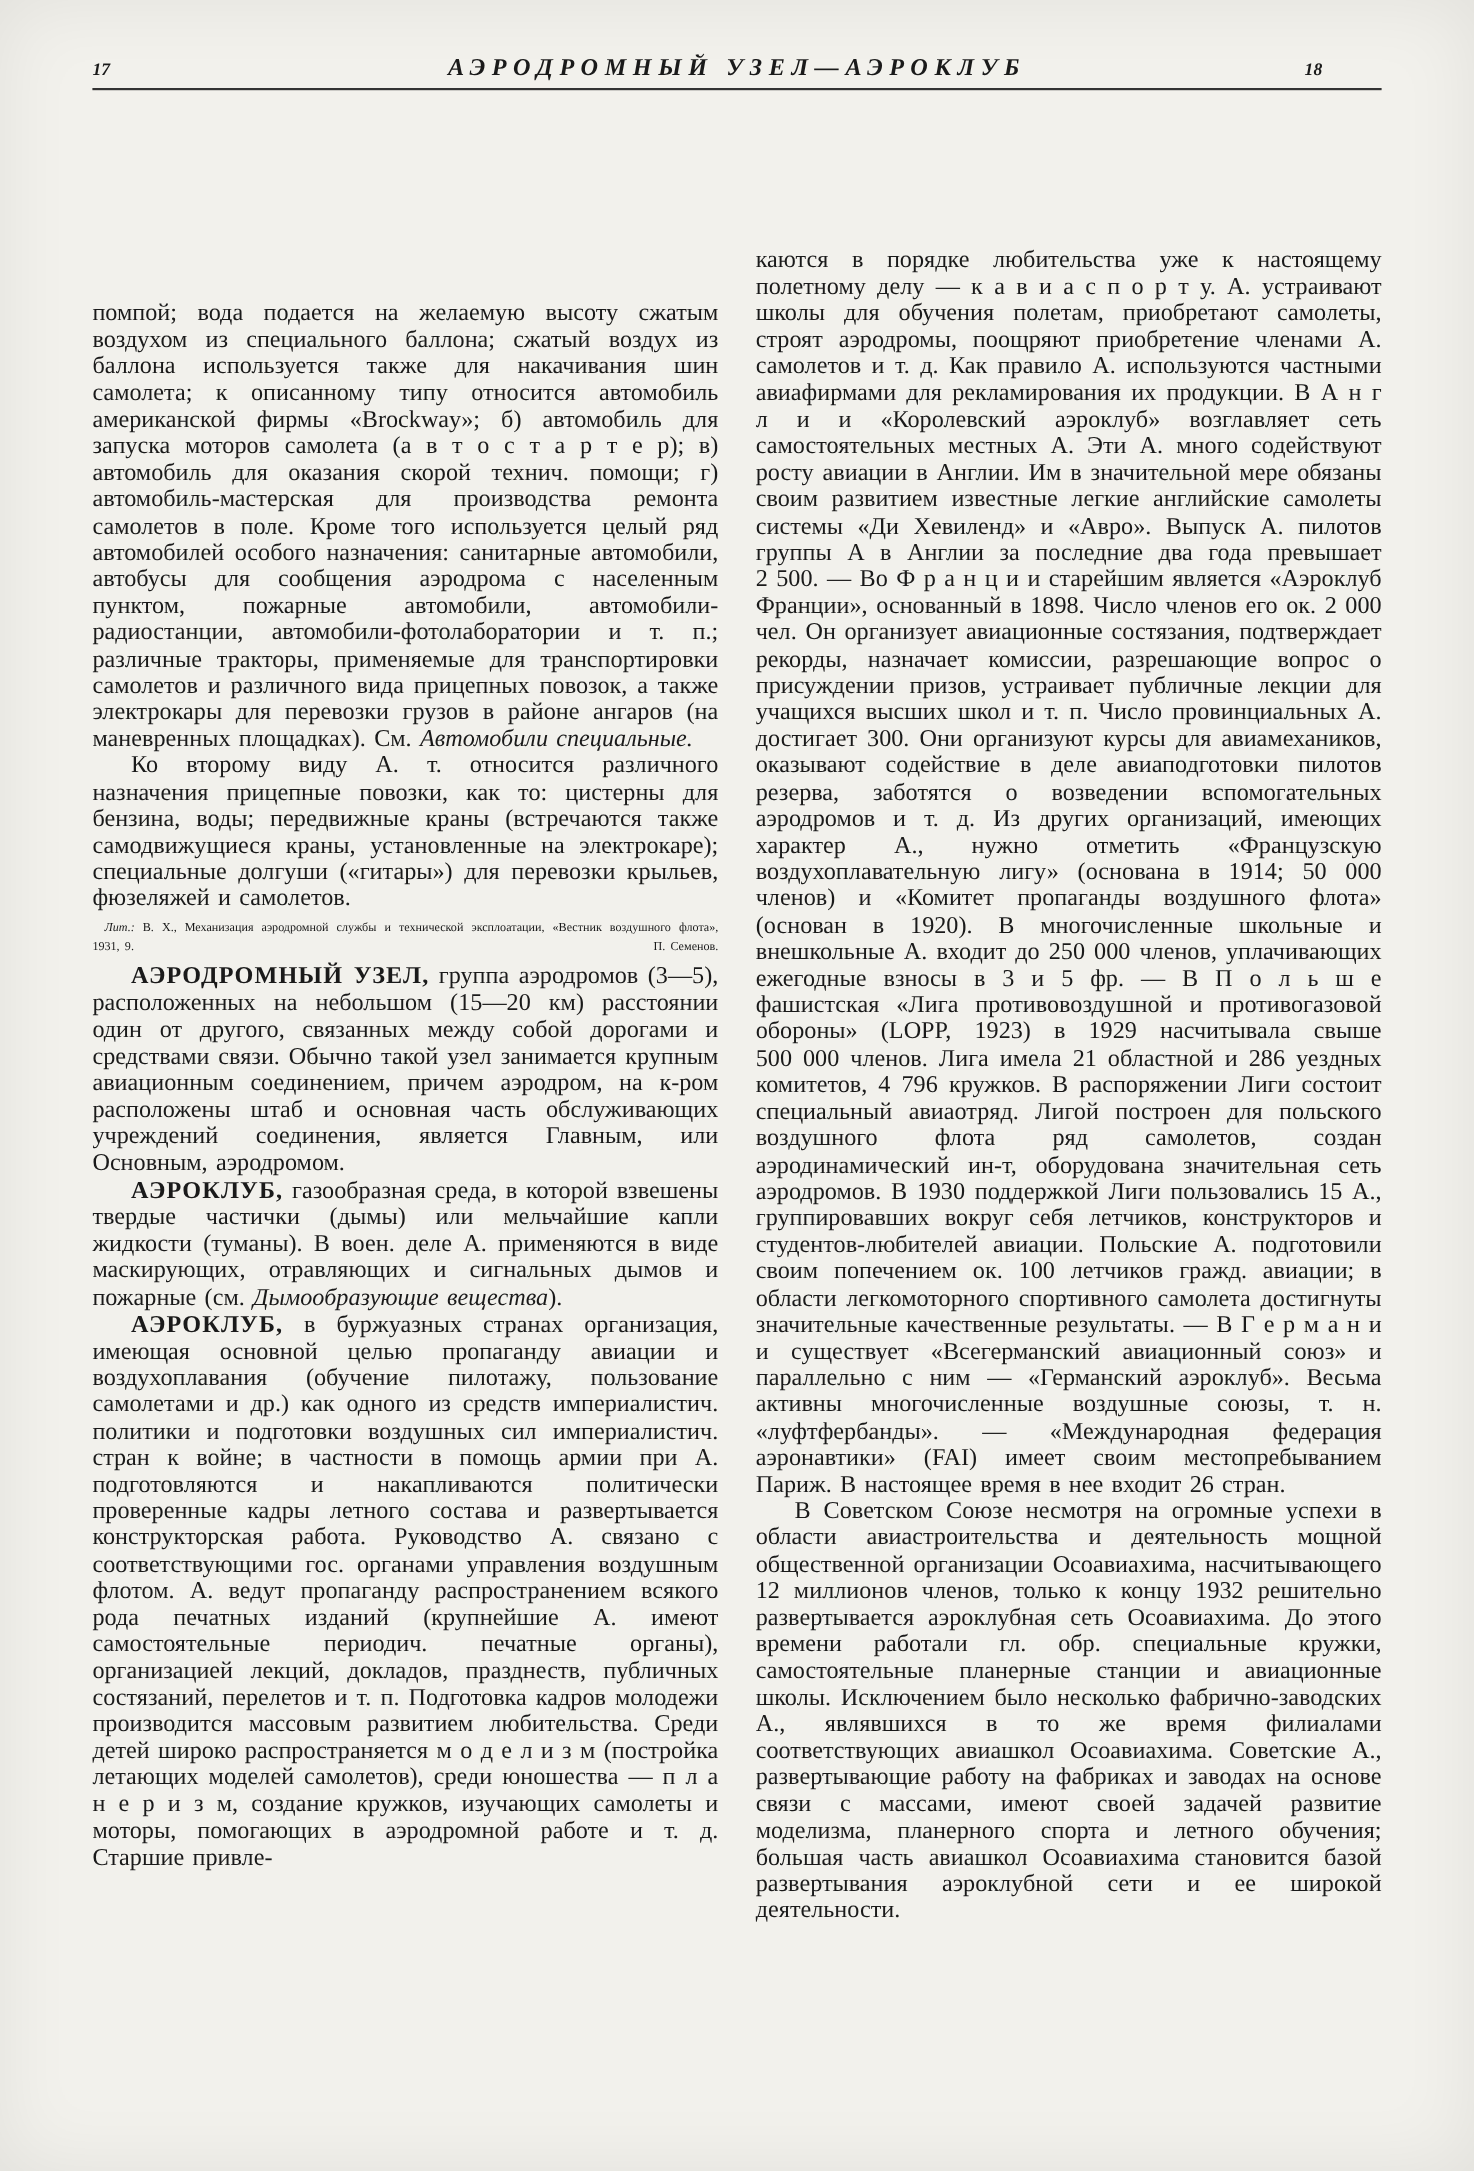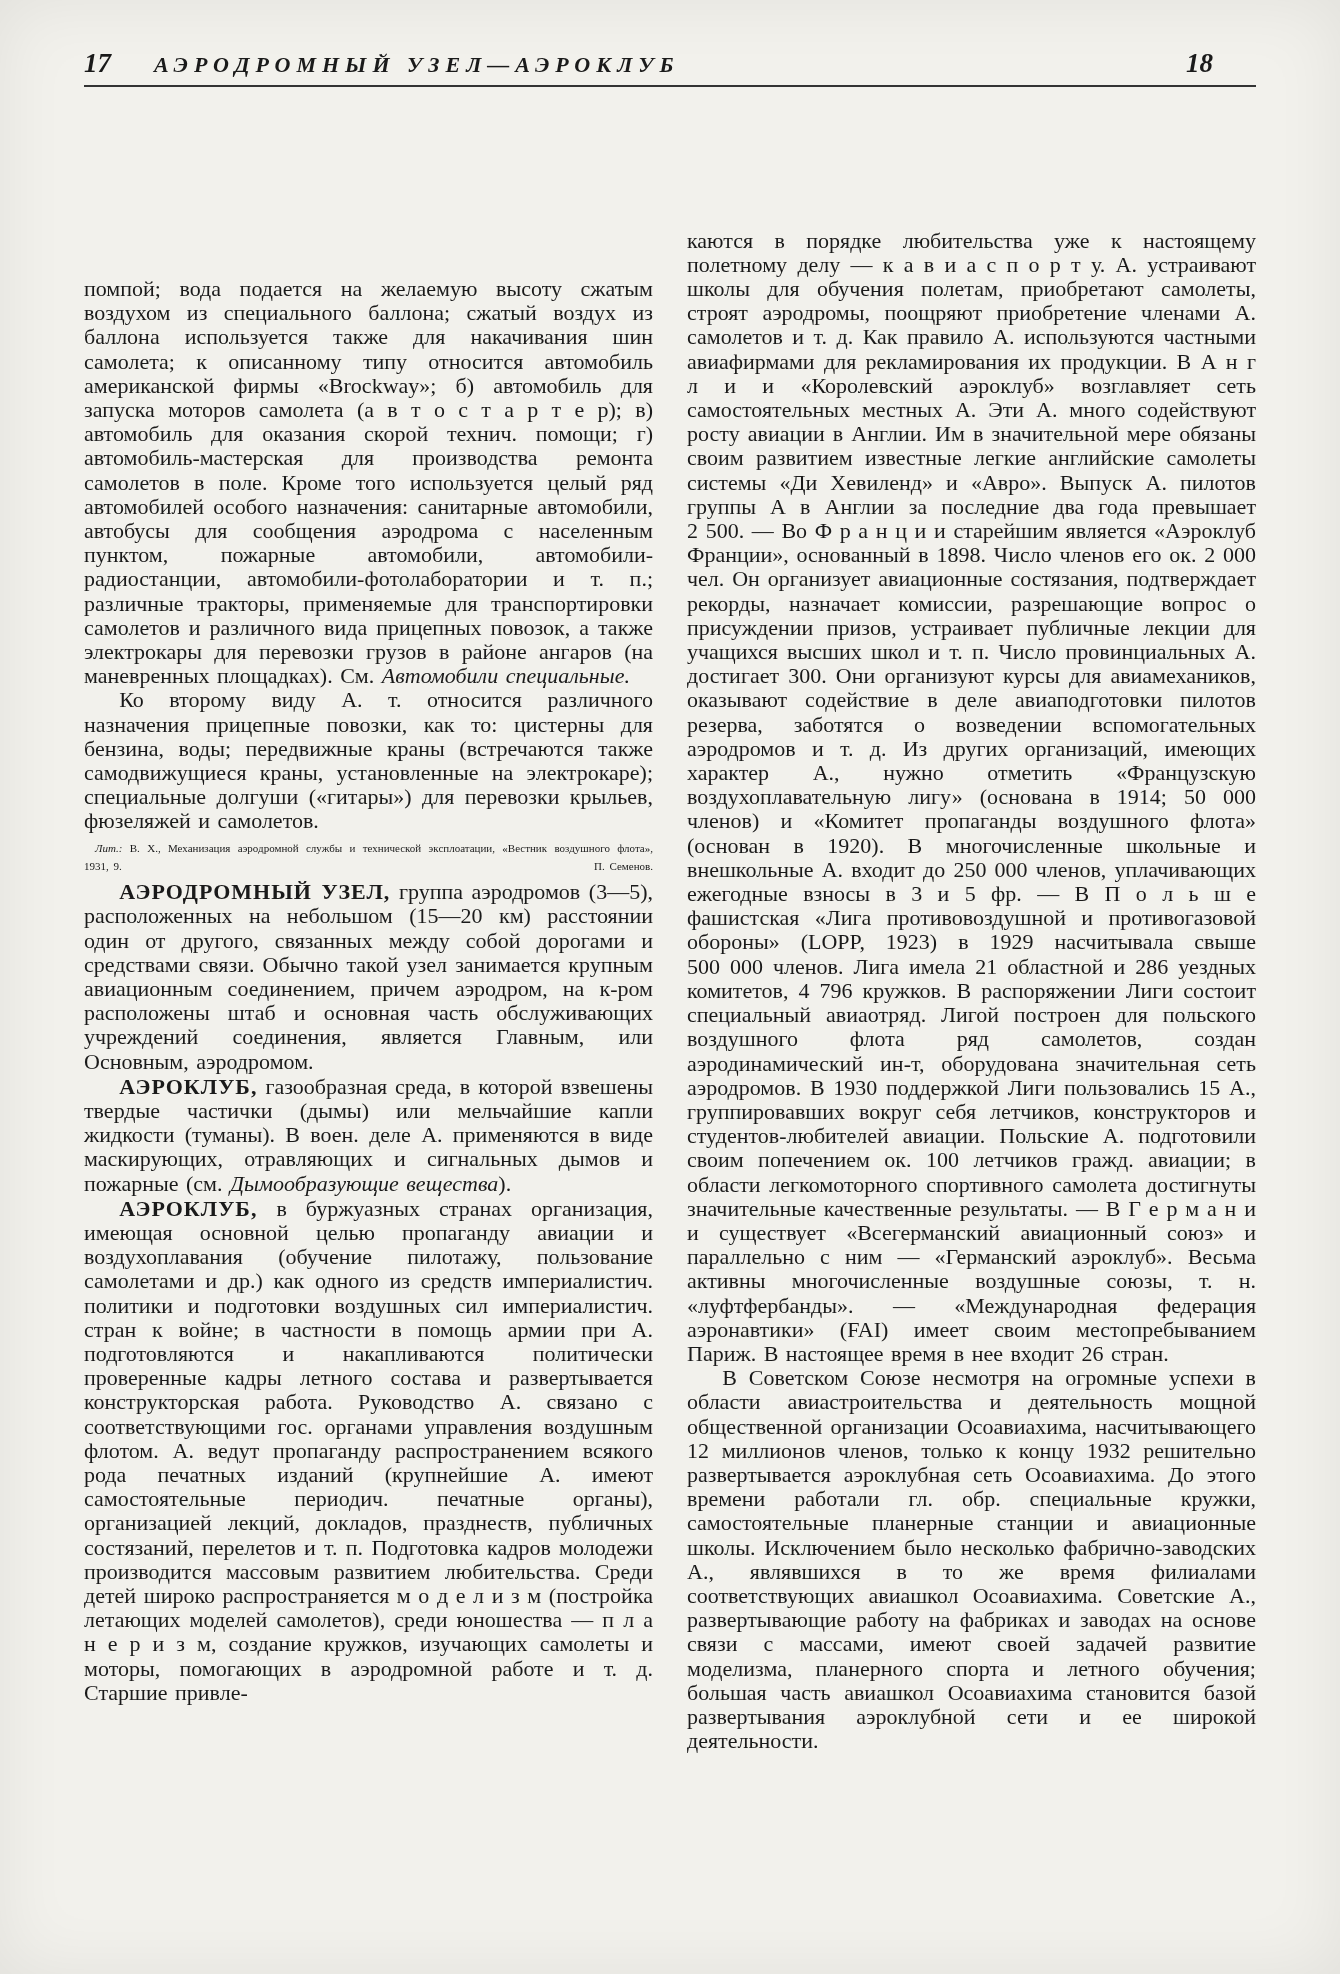--- a/index.html
+++ b/index.html
@@ -20,28 +20,28 @@
     color: #1a1a1a;
   }
   .running-head {
     display: flex;
     align-items: baseline;
     border-bottom: 2px solid #333;
     padding-bottom: 6px;
   }
   .pagenum {
     width: 70px;
-    font-size: 27px;
+    font-size: 16px;
     font-weight: bold;
     font-style: italic;
   }
   .pagenum.right { }
   .running-title {
     flex: 1;
-    text-align: left;
+    text-align: center;
     font-size: 22px;
     font-weight: bold;
     font-style: italic;
     letter-spacing: 6px;
     white-space: nowrap;
   }
   .columns {
     display: flex;
     margin-top: 14px;
     min-height: 1780px;

